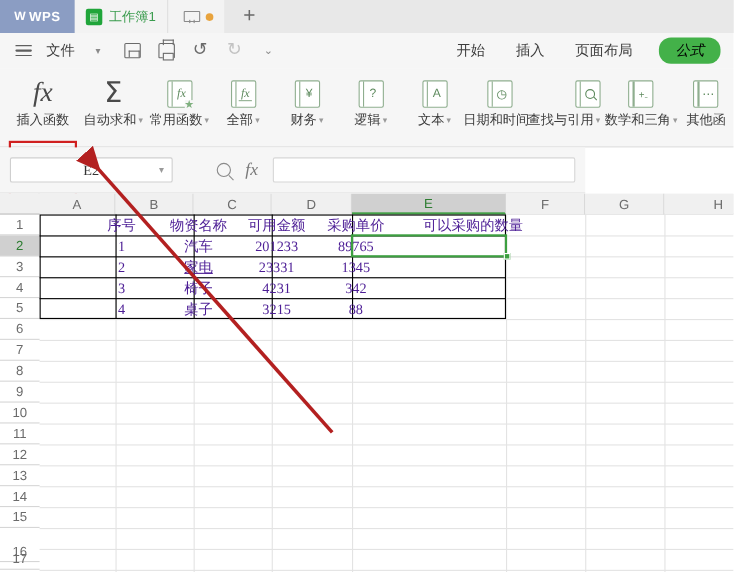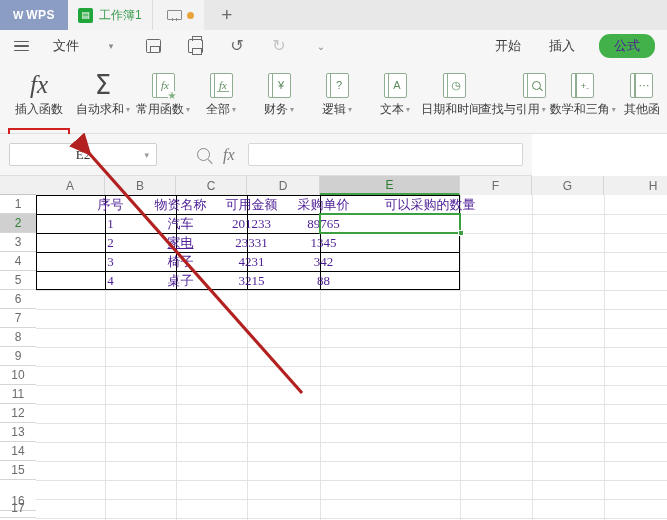--- a/index.html
+++ b/index.html
@@ -58,21 +58,21 @@
     color:#6a6a6a; font-size:19px; font-weight:300; background:#e8e8e8;
   }
   .tab-filler { flex: 1; height: 30px; background: #e8e8e8; }
 
   
   .menurow {
     position: absolute; left: 0; top: 30px; width: 667px; height: 32px;
     background: #f6f6f6;
     display: flex; align-items: center;
   }
-  .qat { display: flex; align-items: center; gap: 16px; padding-left: 8px; justify-content: center; }
+  .qat { display: flex; align-items: center; gap: 5px; padding-left: 8px; justify-content: center; }
   .qat-item {
     width: 26px; height: 26px; display: flex; align-items: center; justify-content: center;
     color: #5f5f5f;
   }
   .hamb { display:flex; flex-direction:column; gap:3px; width:15px; }
   .hamb i { display:block; height:1.5px; background:#5f5f5f; border-radius:1px; }
   .menu-file { font-size: 13px; color: #3c3c3c; padding: 0 3px; }
   .chev { font-size: 9px; color: #8a8a8a; }
   .ico-save, .ico-print {
     width: 15px; height: 14px; border: 1.4px solid #6a6a6a; border-radius: 1.5px;
@@ -94,22 +94,23 @@
   .ico-undo, .ico-redo { font-size: 16px; color:#6a6a6a; line-height:1; }
   .ico-redo { color:#c3c3c3; }
   .ico-caret { font-size: 10px; color:#8a8a8a; }
 
   .ribbon-tabs {
     margin-left: auto; display: flex; align-items: center; gap: 20px;
     padding-right: 12px; height: 32px;
   }
   .rtab { font-size: 13px; color: #3c3c3c; padding: 3px 4px; }
   .rtab.active {
-    background: #43b149; color: #4c1d95; border-radius: 11px;
+    background: #43b149; color: #000000; border-radius: 11px;
     padding: 3px 15px;
+    font-style: italic;
   }
 
   
   .ribbon {
     position: absolute; left: 0; top: 62px; width: 667px; height: 72px;
     background: #f6f6f6; border-bottom: 1px solid #e0e0e0;
     display: flex; align-items: flex-start; padding-top: 4px;
   }
   .rb-item {
     display: flex; flex-direction: column; align-items: center;
@@ -309,20 +310,21 @@
       <div class="qat-item">
           <span class="ico-redo">↻</span>
         </div>
       <div class="qat-item">
           <span class="ico-caret">⌄</span>
         </div>
     </div>
     <div class="ribbon-tabs">
       <div class="rtab">开始</div>
       <div class="rtab">插入</div>
+      <div class="rtab">页面布局</div>
       <div class="rtab active">公式</div>
     </div>
   </div>
 
   <div class="ribbon">
 
     <div class="rb-item" style="margin-left:14px;min-width:50px;">
       <span class="rb-glyph">
           <span class="fx-big">fx</span>
         </span>

